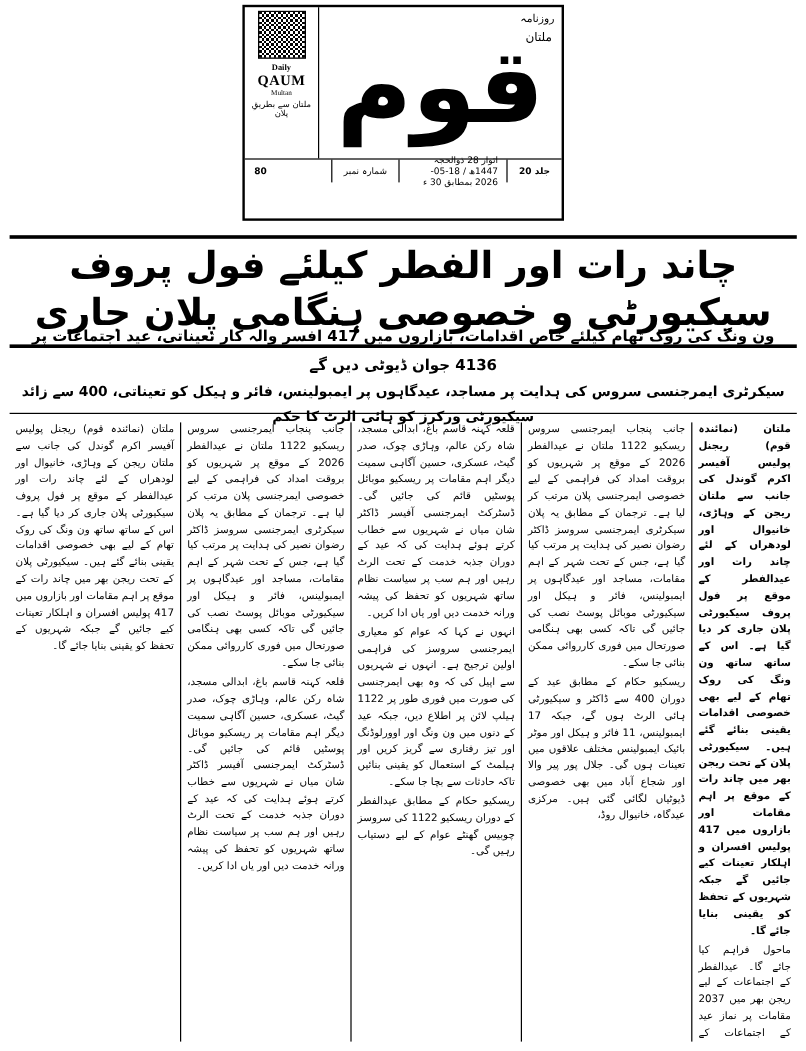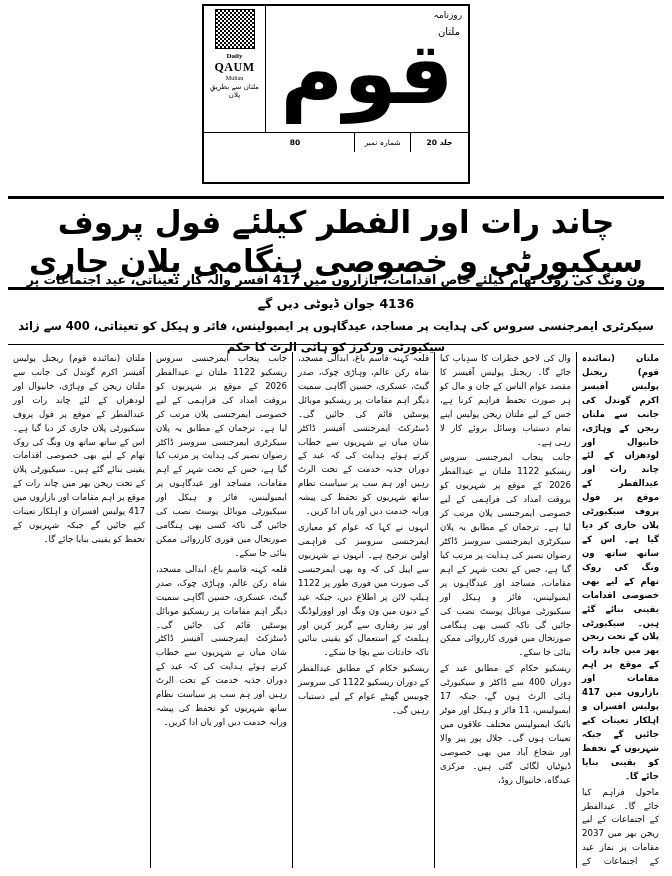--- a/index.html
+++ b/index.html
@@ -160,21 +160,21 @@
     font-family: "DejaVu Sans", sans-serif;
     direction: rtl;
     font-size: 7.5px;
   }
   .mh-bottom div {
     display: flex; align-items: center; justify-content: center;
     padding: 0 7px;
     border-left: 1px solid #000;
   }
   .mh-bottom div:last-child { border-left: none; }
-  .mh-b-vol { width: 58px; font-weight: bold; }
+  .mh-b-vol { width: 46px; font-weight: bold; }
   .mh-b-date { flex: 1; }
   .mh-b-price { width: 56px; margin-left: 46px; }
   .mh-b-pages { width: 26px; font-weight: bold; }
 
   
   .headline-band {
     position: absolute;
     left: 8px; top: 196px;
     width: 656px;
     border-top: 3px solid #000;
@@ -259,20 +259,21 @@
       <div class="mh-center">
         <span class="rozn">روزنامہ</span>
         <span class="multan-u">ملتان</span>
         <span class="bigword">قوم</span>
       </div>
 
     </div>
 
     <div class="mh-bottom">
       <div class="mh-b-vol">جلد 20</div>
+      <div class="mh-b-date">اتوار 28 ذوالحجہ 1447ھ / 18-05-2026 بمطابق 30 ء</div>
       <div class="mh-b-price">شمارہ نمبر</div>
       <div class="mh-b-pages">80</div>
     </div>
   </div>
 
   <div class="headline-band">
     <div class="hl">چاند رات اور الفطر کیلئے فول پروف سیکیورٹی و خصوصی ہنگامی پلان جاری</div>
   </div>
 
   <div class="subhead">
@@ -283,21 +284,20 @@
 
   <div class="cols">
 
     <div class="col w1">
       <p class="lead">ملتان (نمائندہ قوم) ریجنل پولیس آفیسر اکرم گوندل کی جانب سے ملتان ریجن کے وہاڑی، خانیوال اور لودھراں کے لئے چاند رات اور عیدالفطر کے موقع پر فول پروف سیکیورٹی پلان جاری کر دیا گیا ہے۔ اس کے ساتھ ساتھ ون ونگ کی روک تھام کے لیے بھی خصوصی اقدامات یقینی بنائے گئے ہیں۔ سیکیورٹی پلان کے تحت ریجن بھر میں چاند رات کے موقع پر اہم مقامات اور بازاروں میں 417 پولیس افسران و اہلکار تعینات کیے جائیں گے جبکہ شہریوں کے تحفظ کو یقینی بنایا جائے گا۔</p>
       <p>ماحول فراہم کیا جائے گا۔ عیدالفطر کے اجتماعات کے لیے ریجن بھر میں 2037 مقامات پر نماز عید کے اجتماعات کے دوران 4136 پولیس افسران والہ کار تعینات ہوں گے، حساس مقامات پر فرائض انجام دیں گے۔</p>
 
     </div>
 
     <div class="col w2">
-      <p>وال کی لاحق خطرات کا سدِباب کیا جائے گا۔ ریجنل پولیس آفیسر کا مقصد عوام الناس کے جان و مال کو ہر صورت تحفظ فراہم کرنا ہے، جس کے لیے ملتان ریجن پولیس اپنے تمام دستیاب وسائل بروئے کار لا رہی ہے۔</p>
       <p>جانب پنجاب ایمرجنسی سروس ریسکیو 1122 ملتان نے عیدالفطر 2026 کے موقع پر شہریوں کو بروقت امداد کی فراہمی کے لیے خصوصی ایمرجنسی پلان مرتب کر لیا ہے۔ ترجمان کے مطابق یہ پلان سیکرٹری ایمرجنسی سروسز ڈاکٹر رضوان نصیر کی ہدایت پر مرتب کیا گیا ہے، جس کے تحت شہر کے اہم مقامات، مساجد اور عیدگاہوں پر ایمبولینس، فائر و ہیکل اور سیکیورٹی موبائل پوسٹ نصب کی جائیں گی تاکہ کسی بھی ہنگامی صورتحال میں فوری کارروائی ممکن بنائی جا سکے۔</p>
       <p>ریسکیو حکام کے مطابق عید کے دوران 400 سے ڈاکٹر و سیکیورٹی ہائی الرٹ ہوں گے، جبکہ 17 ایمبولینس، 11 فائر و ہیکل اور موٹر بائیک ایمبولینس مختلف علاقوں میں تعینات ہوں گی۔ جلال پور پیر والا اور شجاع آباد میں بھی خصوصی ڈیوٹیاں لگائی گئی ہیں۔ مرکزی عیدگاہ، خانیوال روڈ،</p>
     </div>
 
     <div class="col w3">
       <p>قلعہ کہنہ قاسم باغ، ابدالی مسجد، شاہ رکن عالم، وہاڑی چوک، صدر گیٹ، عسکری، حسین آگاہی سمیت دیگر اہم مقامات پر ریسکیو موبائل پوسٹیں قائم کی جائیں گی۔ ڈسٹرکٹ ایمرجنسی آفیسر ڈاکٹر شان میاں نے شہریوں سے خطاب کرتے ہوئے ہدایت کی کہ عید کے دوران جذبہ خدمت کے تحت الرٹ رہیں اور ہم سب پر سیاست نظام ساتھ شہریوں کو تحفظ کی پیشہ ورانہ خدمت دیں اور یاں ادا کریں۔</p>
       <p>انہوں نے کہا کہ عوام کو معیاری ایمرجنسی سروسز کی فراہمی اولین ترجیح ہے۔ انہوں نے شہریوں سے اپیل کی کہ وہ بھی ایمرجنسی کی صورت میں فوری طور پر 1122 ہیلپ لائن پر اطلاع دیں، جبکہ عید کے دنوں میں ون ونگ اور اوورلوڈنگ اور تیز رفتاری سے گریز کریں اور ہیلمٹ کے استعمال کو یقینی بنائیں تاکہ حادثات سے بچا جا سکے۔</p>
       <p>ریسکیو حکام کے مطابق عیدالفطر کے دوران ریسکیو 1122 کی سروسز چوبیس گھنٹے عوام کے لیے دستیاب رہیں گی۔</p>
     </div>
 

